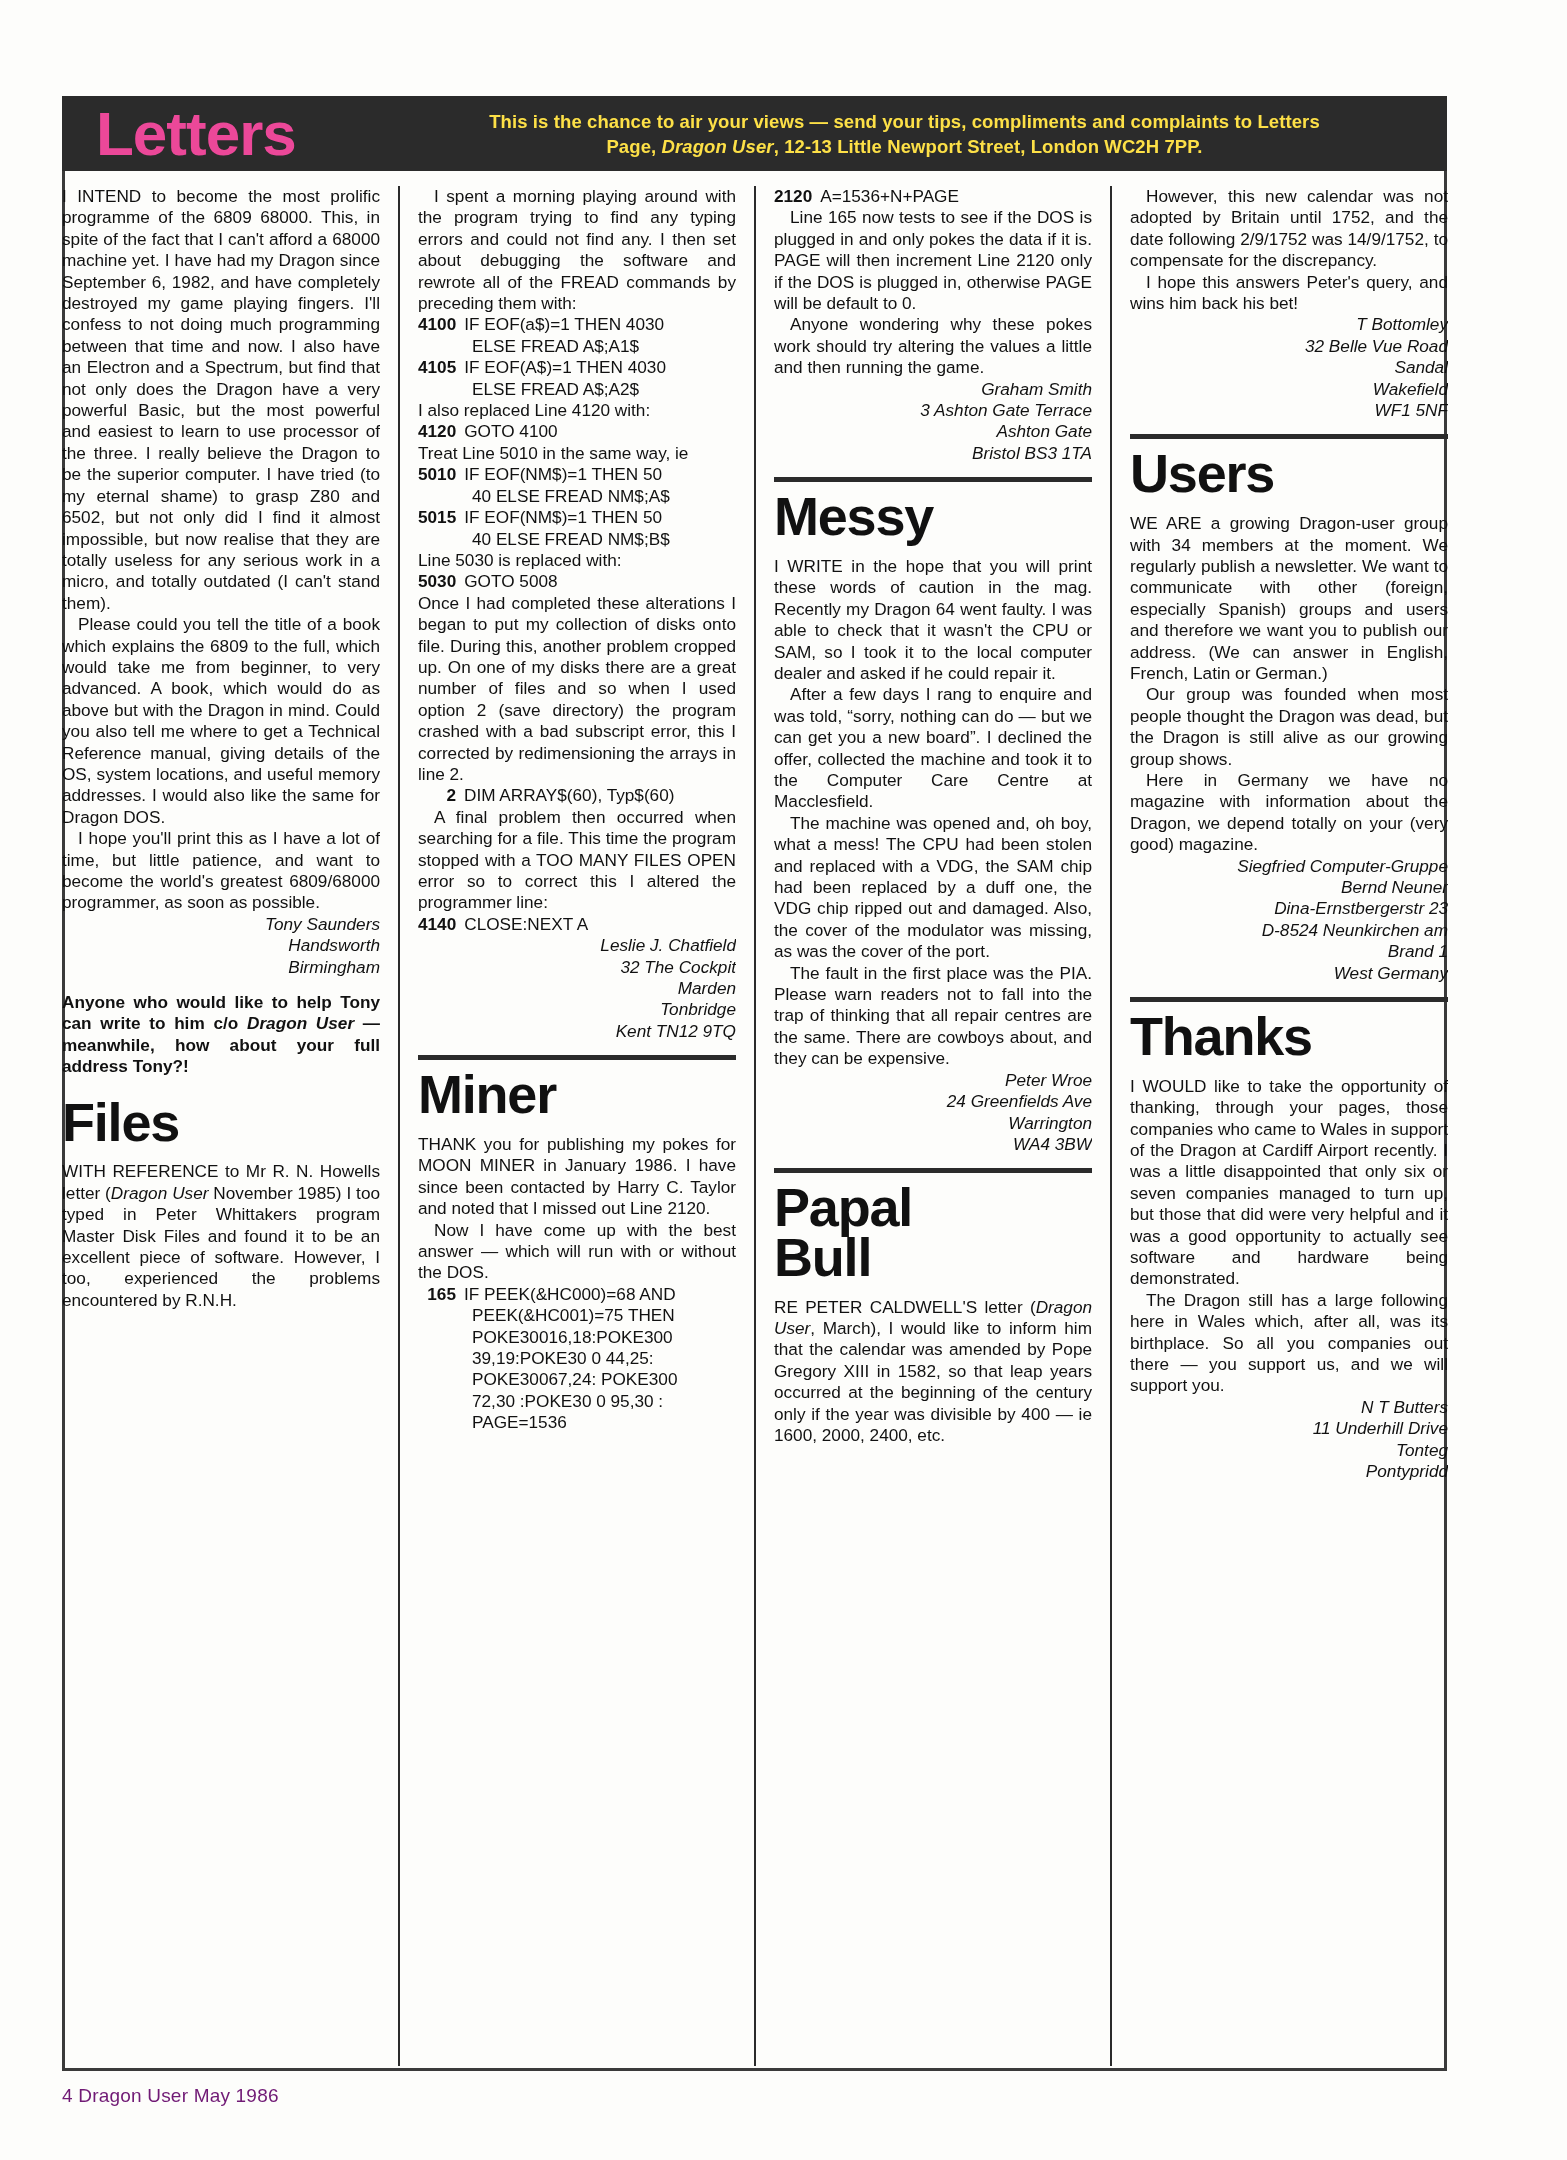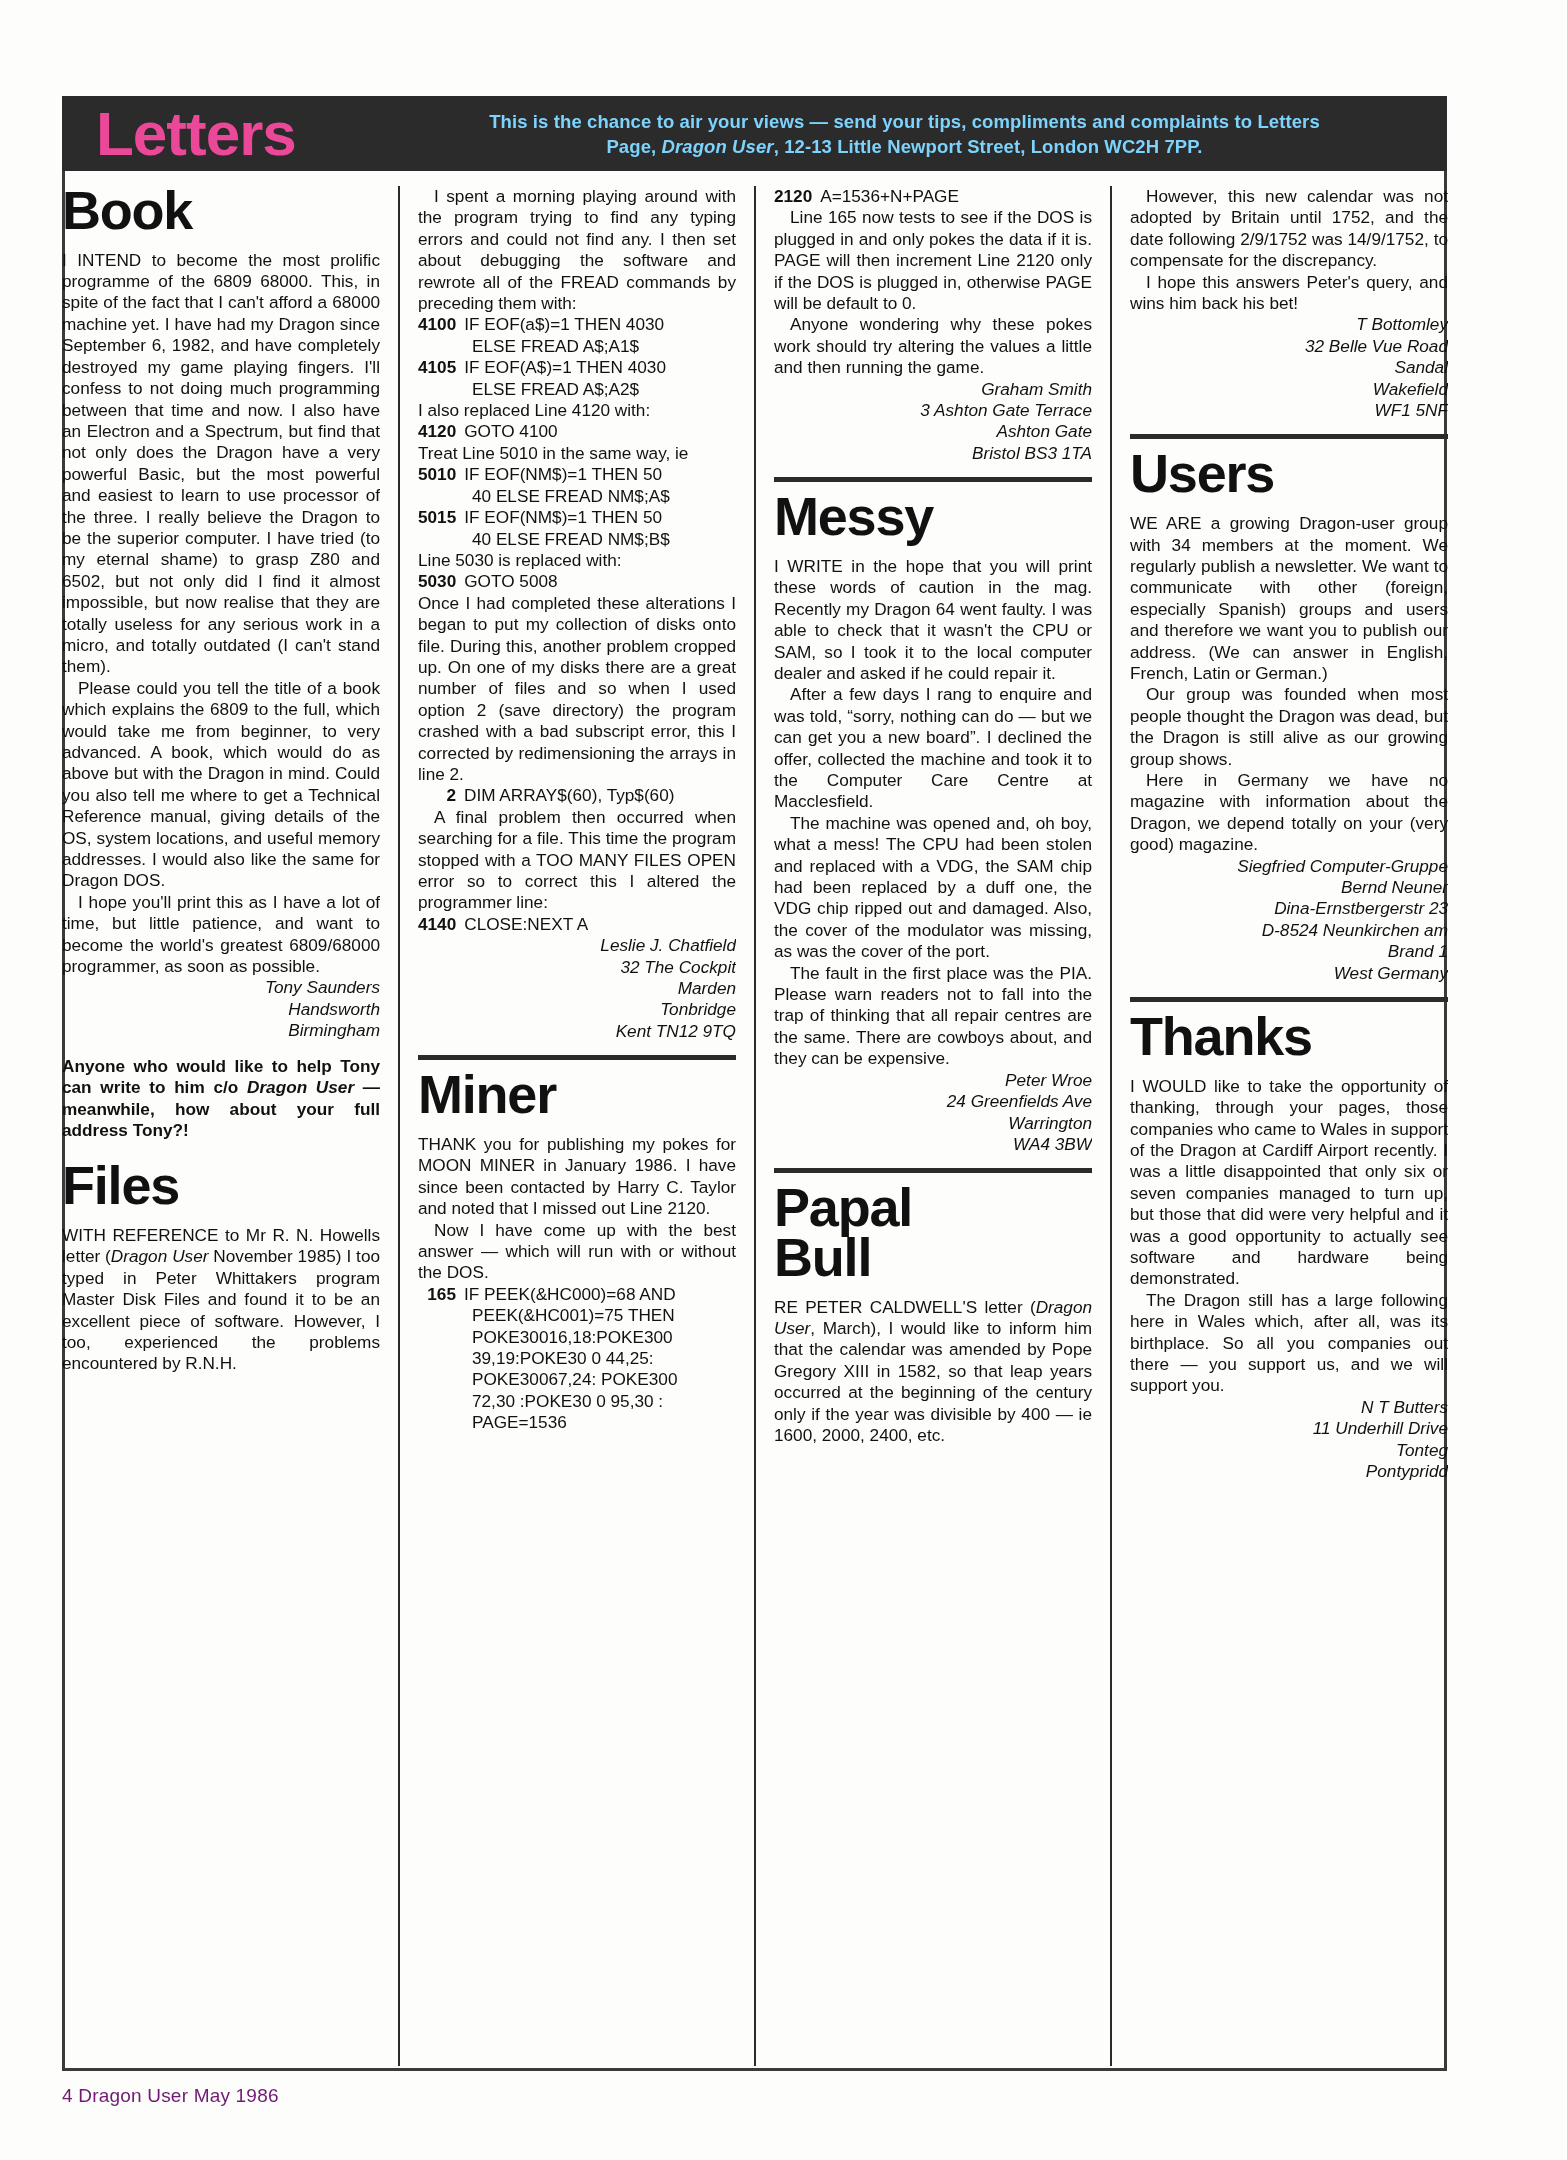--- a/index.html
+++ b/index.html
@@ -35,21 +35,21 @@
     font-weight: bold;
     letter-spacing: -1px;
     line-height: 75px;
     padding-left: 34px;
     width: 330px;
     flex: 0 0 330px;
     font-family: "Liberation Sans", sans-serif;
   }
   .banner-text {
     flex: 1 1 auto;
-    color: #7dd3fc;
+    color: #fde047;
     font-size: 18.5px;
     font-weight: bold;
     line-height: 25px;
     text-align: center;
     padding-top: 13px;
     padding-right: 30px;
     letter-spacing: 0.1px;
   }
   .banner-text i { font-style: italic; }
 
@@ -171,21 +171,20 @@
 
   <div class="cols">
 
     <div class="vrule v1"></div>
     <div class="vrule v2"></div>
     <div class="vrule v3"></div>
 
     <div class="col c1">
 
       <article>
-        <h2 class="headline">Book</h2>
         <p>I INTEND to become the most prolific programme of the 6809 68000. This, in spite of the fact that I can't afford a 68000 machine yet. I have had my Dragon since September 6, 1982, and have completely destroyed my game playing fingers. I'll confess to not doing much programming between that time and now. I also have an Electron and a Spectrum, but find that not only does the Dragon have a very powerful Basic, but the most powerful and easiest to learn to use processor of the three. I really believe the Dragon to be the superior computer. I have tried (to my eternal shame) to grasp Z80 and 6502, but not only did I find it almost impossible, but now realise that they are totally useless for any serious work in a micro, and totally outdated (I can't stand them).</p>
         <p class="indent">Please could you tell the title of a book which explains the 6809 to the full, which would take me from beginner, to very advanced. A book, which would do as above but with the Dragon in mind. Could you also tell me where to get a Technical Reference manual, giving details of the OS, system locations, and useful memory addresses. I would also like the same for Dragon DOS.</p>
         <p class="indent">I hope you'll print this as I have a lot of time, but little patience, and want to become the world's greatest 6809/68000 programmer, as soon as possible.</p>
         <p class="sig">Tony Saunders</p>
         <p class="sig">Handsworth</p>
         <p class="sig">Birmingham</p>
         <div class="gap14"></div>
         <p class="bolded"><span>Anyone who would like to help Tony can write to him c/o </span><em>Dragon User</em><span> — meanwhile, how about your full address Tony?!</span></p>
       </article>
 

